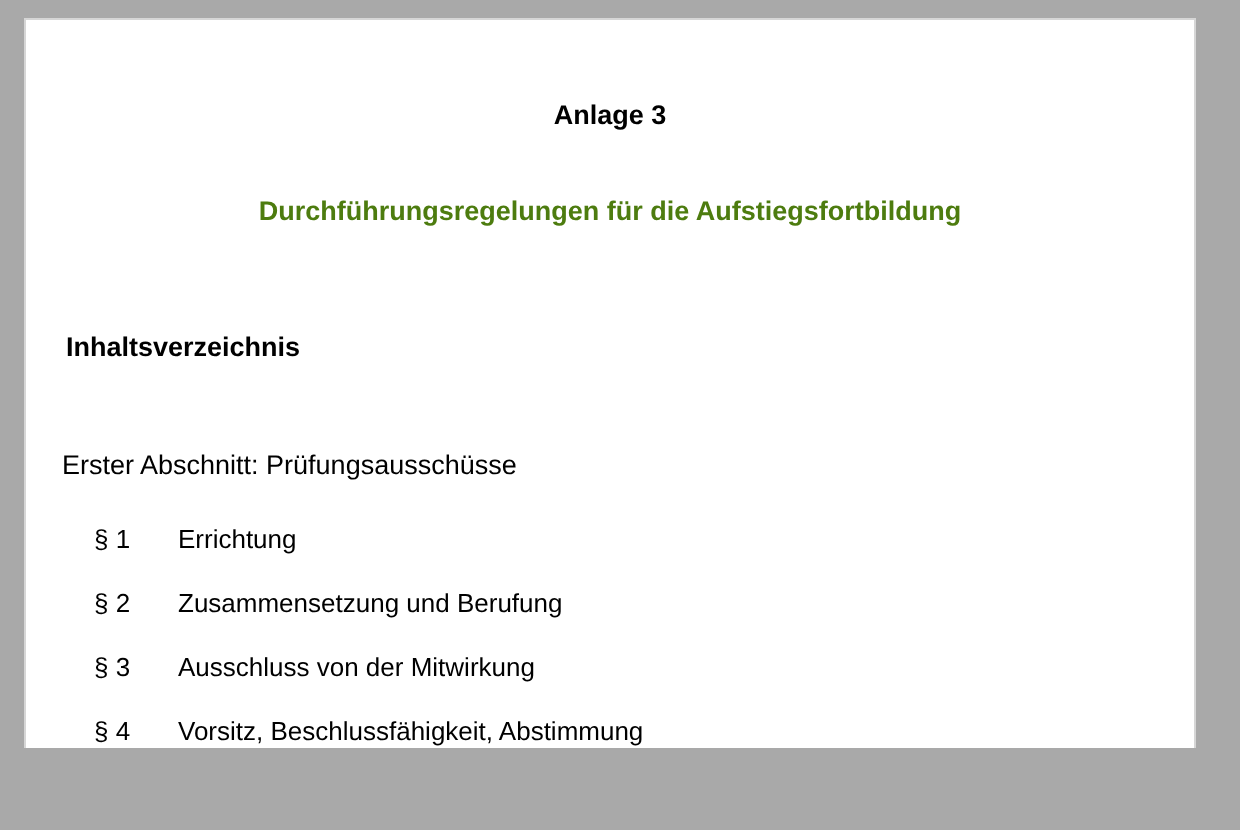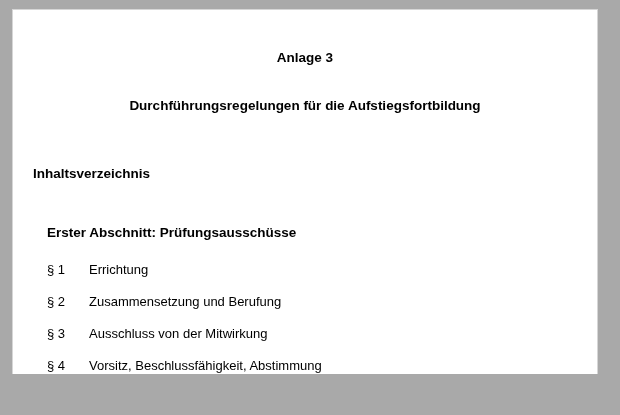--- a/index.html
+++ b/index.html
@@ -39,35 +39,35 @@
   .doc-label {
     font-size: 13.5px;
     font-weight: bold;
     color: #000000;
     line-height: 1.2;
   }
   .doc-title {
     margin-top: 28px;
     font-size: 13.5px;
     font-weight: bold;
-    color: #000000;
+    color: #4d7c0f;
     line-height: 1.75;
   }
   .toc-heading {
     margin-top: 48px;
     margin-left: 20px;
     font-size: 13.5px;
     font-weight: bold;
     color: #000000;
   }
   .section-heading {
     margin-top: 44px;
-    margin-left: 34px;
+    margin-left: 18px;
     font-size: 13.5px;
-    font-weight: bold;
+    font-weight: normal;
     color: #000000;
   }
   .toc-list {
     margin-top: 22px;
     margin-left: 34px;
   }
   .toc-item {
     display: flex;
     align-items: baseline;
     font-size: 13px;

